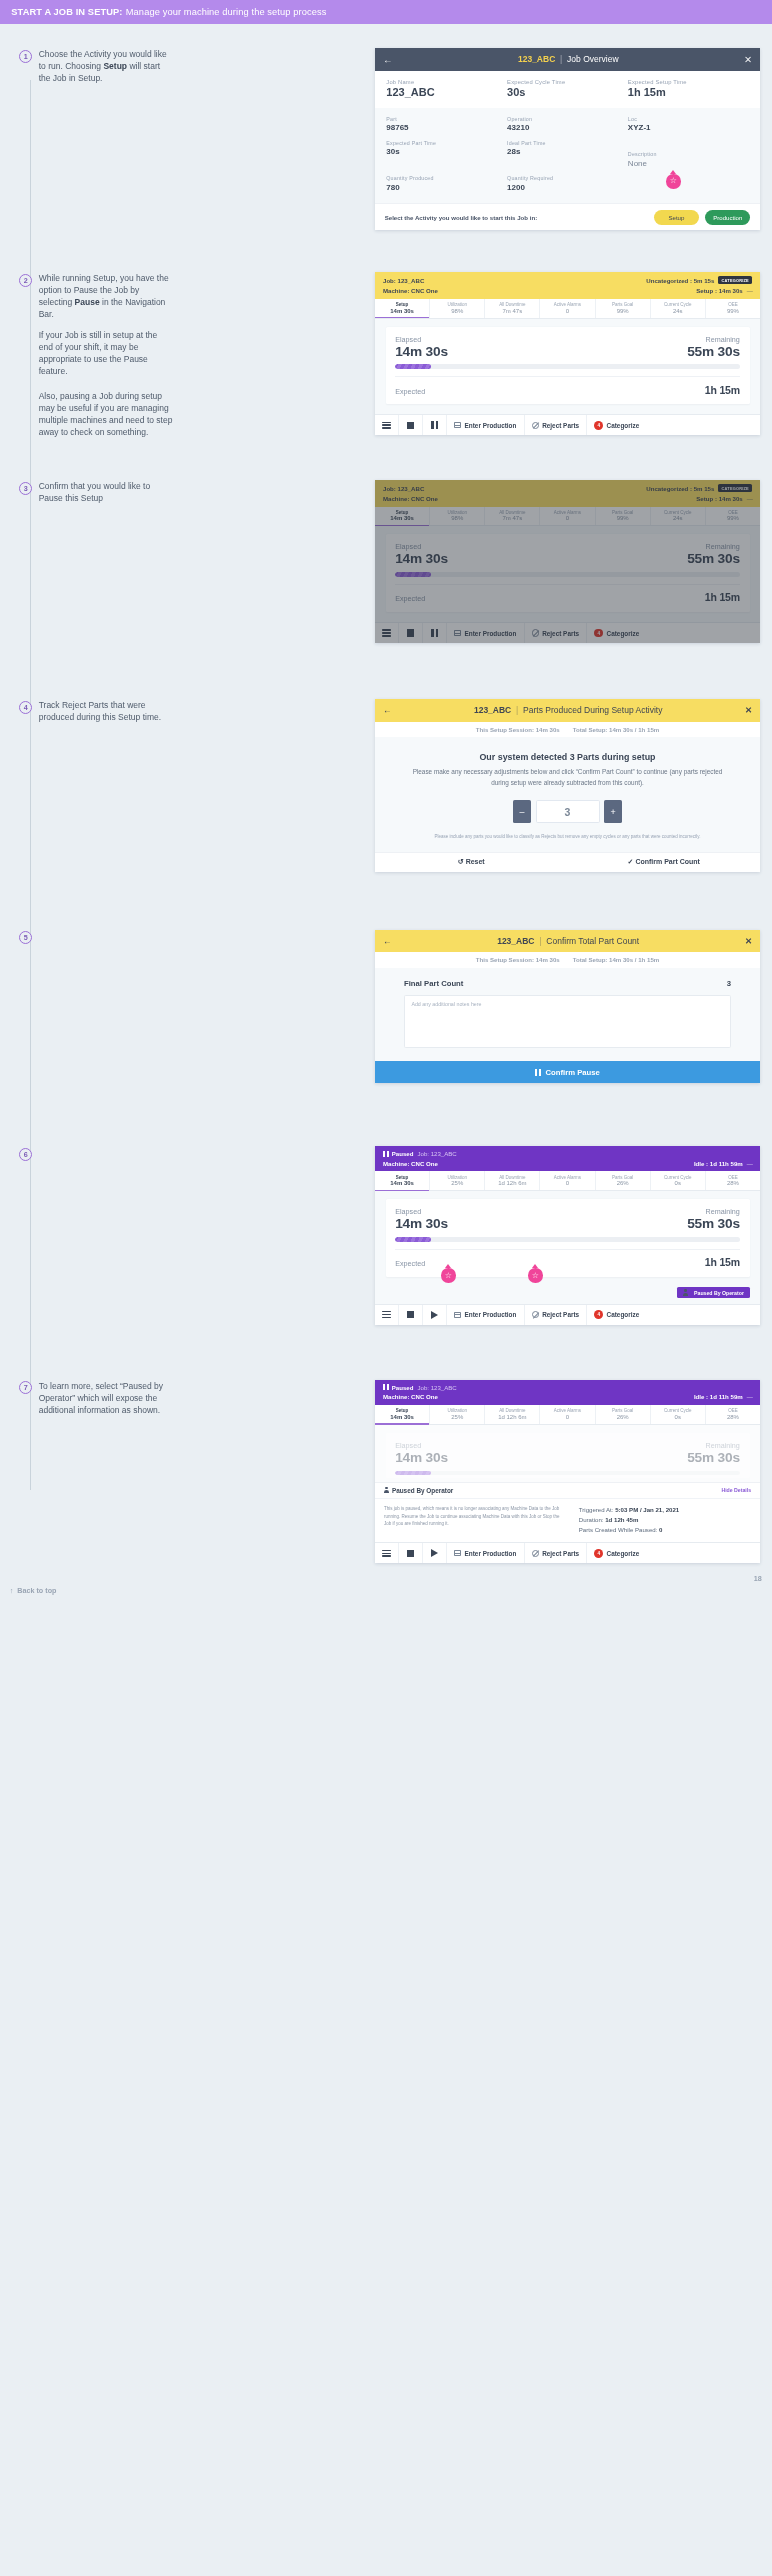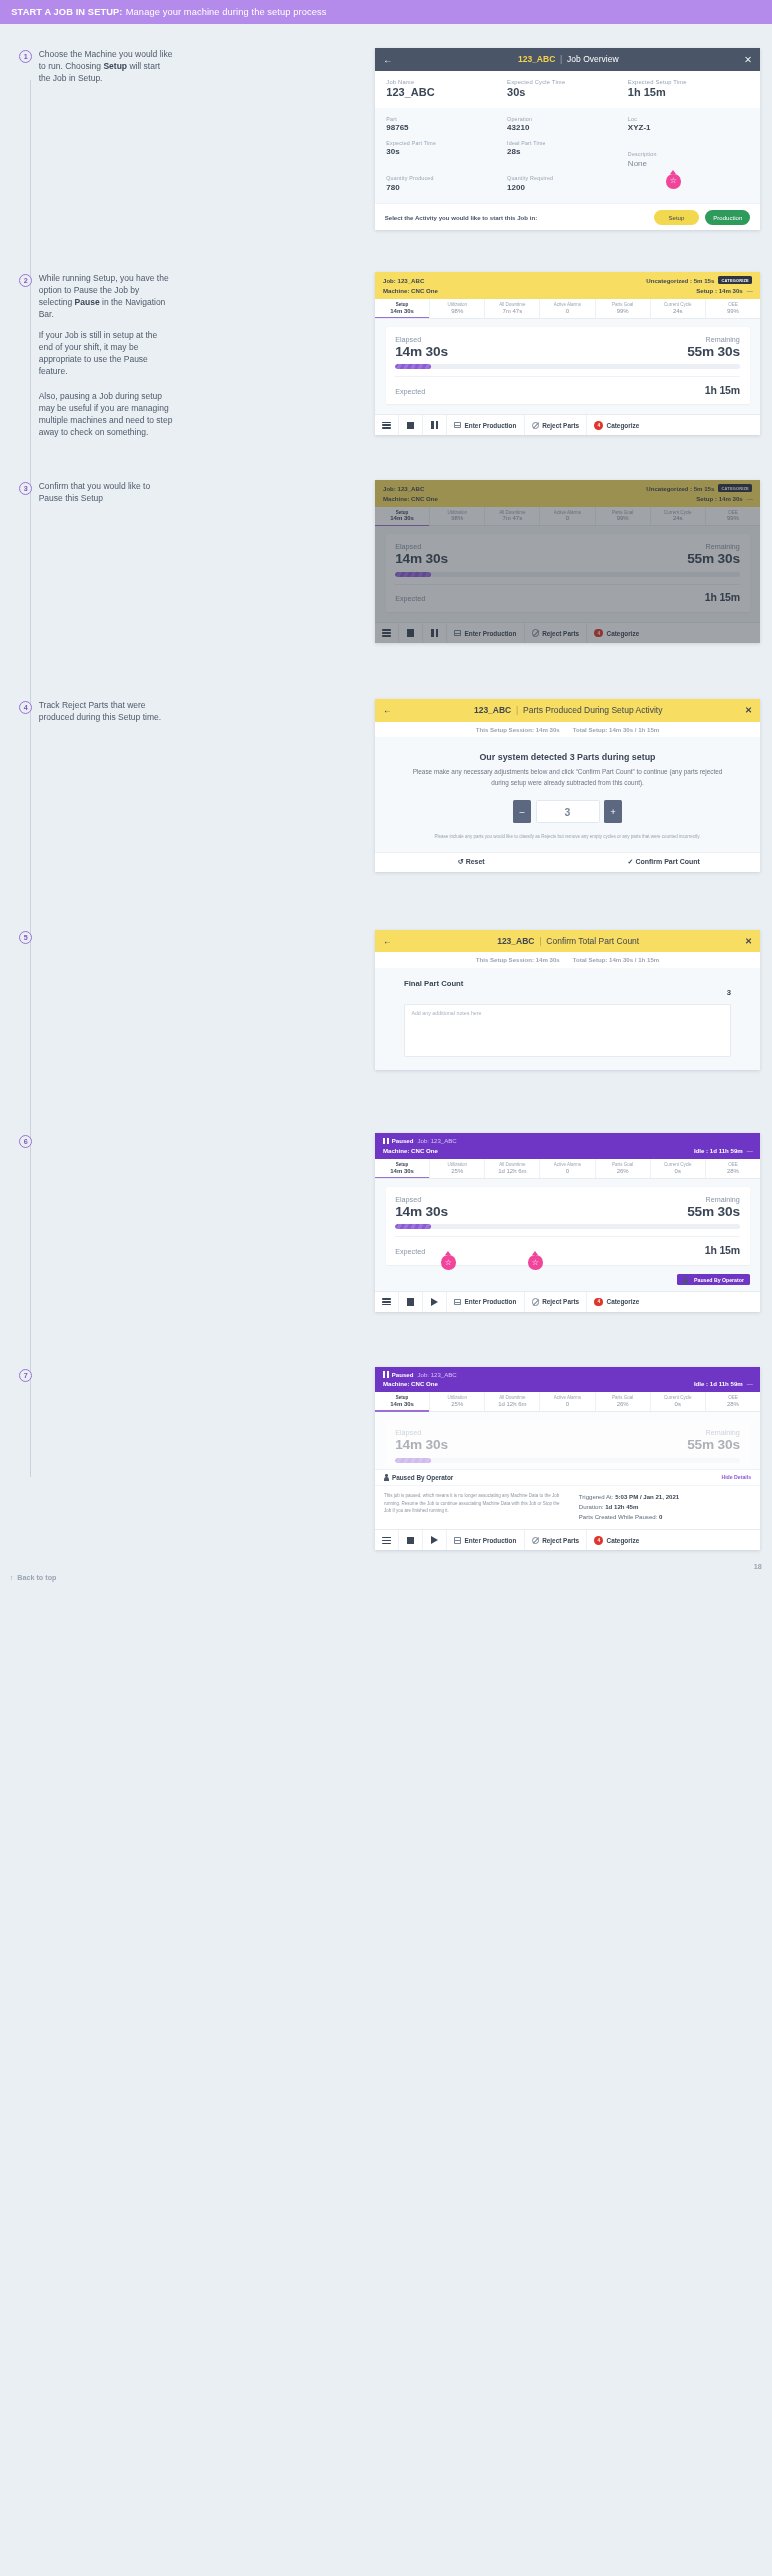--- a/index.html
+++ b/index.html
@@ -233,21 +233,21 @@
   .ppp { font-size:6.4px; line-height:10.5px; color:#6b7787; }
   .stepper { display:flex; justify-content:center; align-items:stretch; gap:4.8px; margin:11.3px 0 9.7px; }
   .sbtn { width:17.7px; background:#5b6880; color:#fff; border-radius:1.6px; display:flex;align-items:center;justify-content:center;font-size:8.9px; }
   .sval { width:64px; background:#fff; border:0.8px solid #e2e8f0; border-radius:1.6px; font-size:10.5px; font-weight:bold; color:#7b8797; display:flex;align-items:center;justify-content:center; padding:4.8px 0;}
   .ppnote { font-size:4.5px; line-height:7.2px; color:#97a3b4; }
   .ppfoot { background:#fff; display:flex; border-top:0.8px solid #eef1f5; }
   .ppfoot div { flex:1; text-align:center; padding:5.6px 0; font-size:7px; font-weight:bold; color:#3b4656; }
 
   
   .ccbody { background:#f6f9fb; padding:11.3px 29px 13px; }
-  .ccrow { display:flex; align-items:baseline; margin-bottom:7.2px;flex-direction:column; }
+  .ccrow { display:flex; align-items:baseline; margin-bottom:7.2px; }
   .cck { font-size:7.7px; font-weight:bold; color:#3b4656; }
   .ccv { margin-left:auto; font-size:7.7px; font-weight:bold; color:#3b4656; }
   .cctext { background:#fff; border:0.8px solid #e6ebf0; border-radius:1.6px; height:53px; padding:4.8px 6.4px; font-size:5.3px; color:#a8b2c0; }
   .ccbtn { background:#3c9ae0; color:#fff; text-align:center; padding:6.4px 0; font-size:7.7px; font-weight:bold; display:flex;align-items:center;justify-content:center;gap:4.8px;}
   .ccbtn .pz i { background:#fff; }
 
   
   .pbrow { background:#f6f9fb; padding:0 10.5px 5.6px; display:flex; }
   .pbbadge {
     margin-left:auto; background:#6f35c4; color:#fff; font-size:5.2px; font-weight:bold;
@@ -276,21 +276,21 @@
   <b>START A JOB IN SETUP:</b>
   <span>Manage your machine during the setup process</span>
 </div>
 
 <div class="steps">
 <div class="rail"></div>
 
 <div class="step" style="margin-top:24px;">
   <div class="num">1</div>
   <div class="copy">
-    <p><span>Choose the Machine you would like to run. Choosing </span><b>Setup</b><span> will start the Job in Setup.</span></p>
+    <p><span>Choose the Activity you would like to run. Choosing </span><b>Setup</b><span> will start the Job in Setup.</span></p>
   </div>
   <div class="shotwrap">
     <div class="shot">
       <div class="dkhead">
         <span class="back">←</span>
         <span class="ttl">
           <span class="jid">123_ABC</span>
           <span class="sep">|</span>
           <span>Job Overview</span>
         </span>
@@ -639,20 +639,27 @@
         <span>This Setup Session: 14m 30s</span>
         <span>Total Setup: 14m 30s / 1h 15m</span>
       </div>
       <div class="ccbody">
         <div class="ccrow">
           <span class="cck">Final Part Count</span>
           <span class="ccv">3</span>
         </div>
         <div class="cctext">Add any additional notes here</div>
       </div>
+      <div class="ccbtn">
+        <span class="pz" style="width:5.6px;height:6.4px">
+              <i style="height:6.4px;width:2.1px"></i>
+              <i style="height:6.4px;width:2.1px"></i>
+            </span>
+        <span>Confirm Pause</span>
+      </div>
     </div>
   </div>
 </div>
 
 <div class="step" style="margin-top:63px;">
   <div class="num">6</div>
   <div class="shotwrap">
     <div class="shot">
       <div class="sbar purple">
         <div class="sbrow">
@@ -761,20 +768,23 @@
     </div>
     <div class="marker" style="left:153px;top:118px;">
       <div class="tip"></div>
       <div class="dot">☆</div>
     </div>
   </div>
 </div>
 
 <div class="step" style="margin-top:55px;">
   <div class="num">7</div>
+  <div class="copy">
+    <p>To learn more, select “Paused by Operator” which will expose the additional information as shown.</p>
+  </div>
   <div class="shotwrap">
     <div class="shot">
       <div class="sbar purple">
         <div class="sbrow">
           <span class="pauseico">
                 <i></i>
                 <i></i>
               </span>
           <span>Paused</span>
           <span class="jobdim" style="margin-left:4px">Job: 123_ABC</span>

